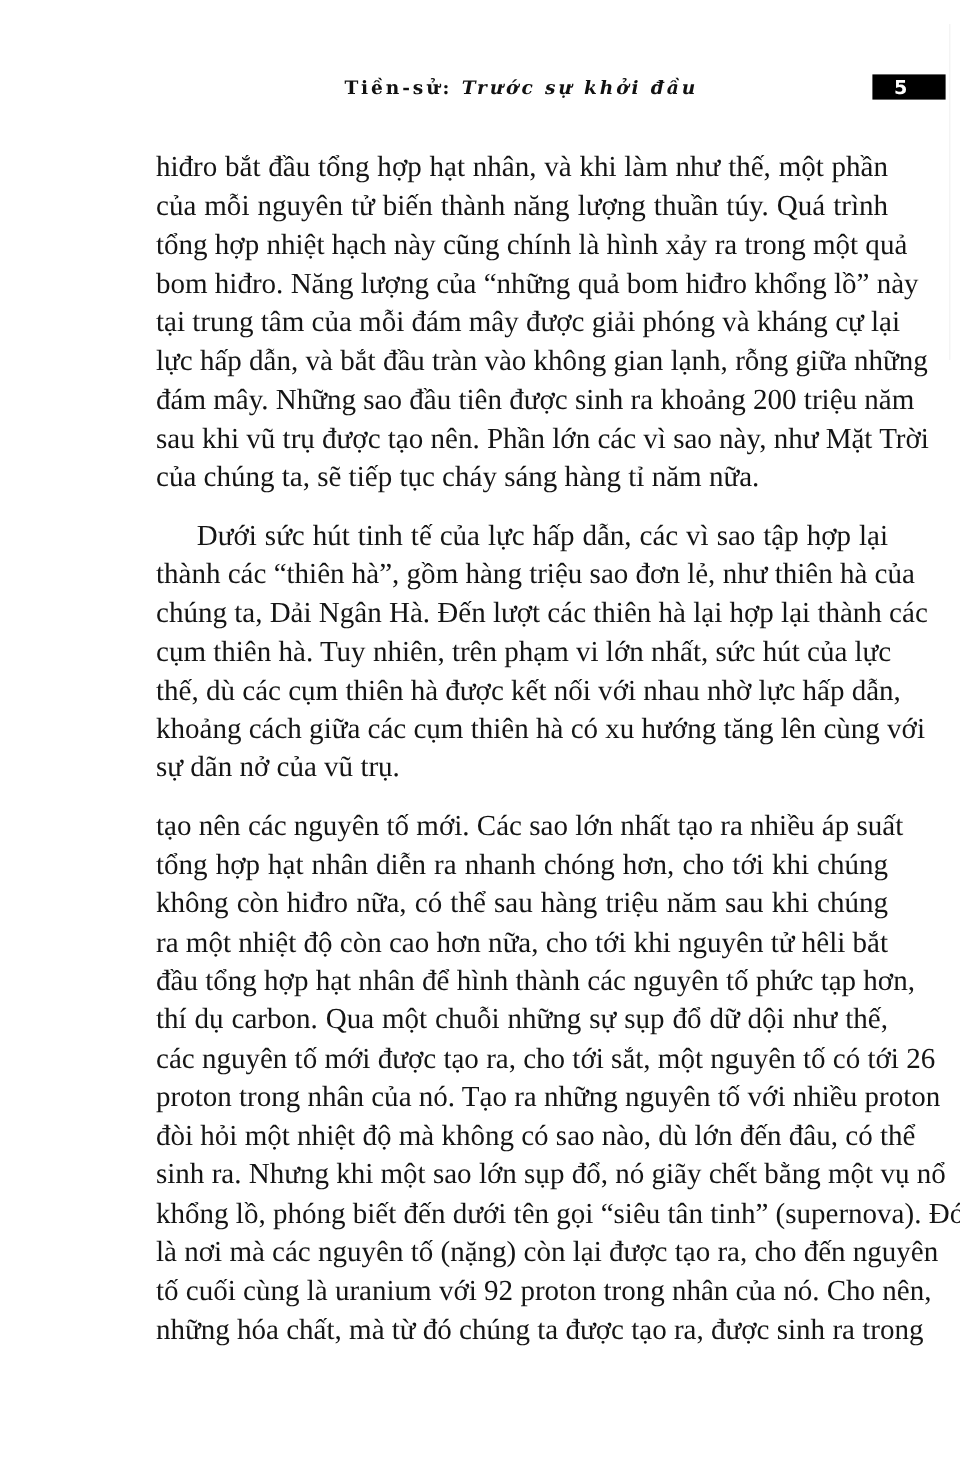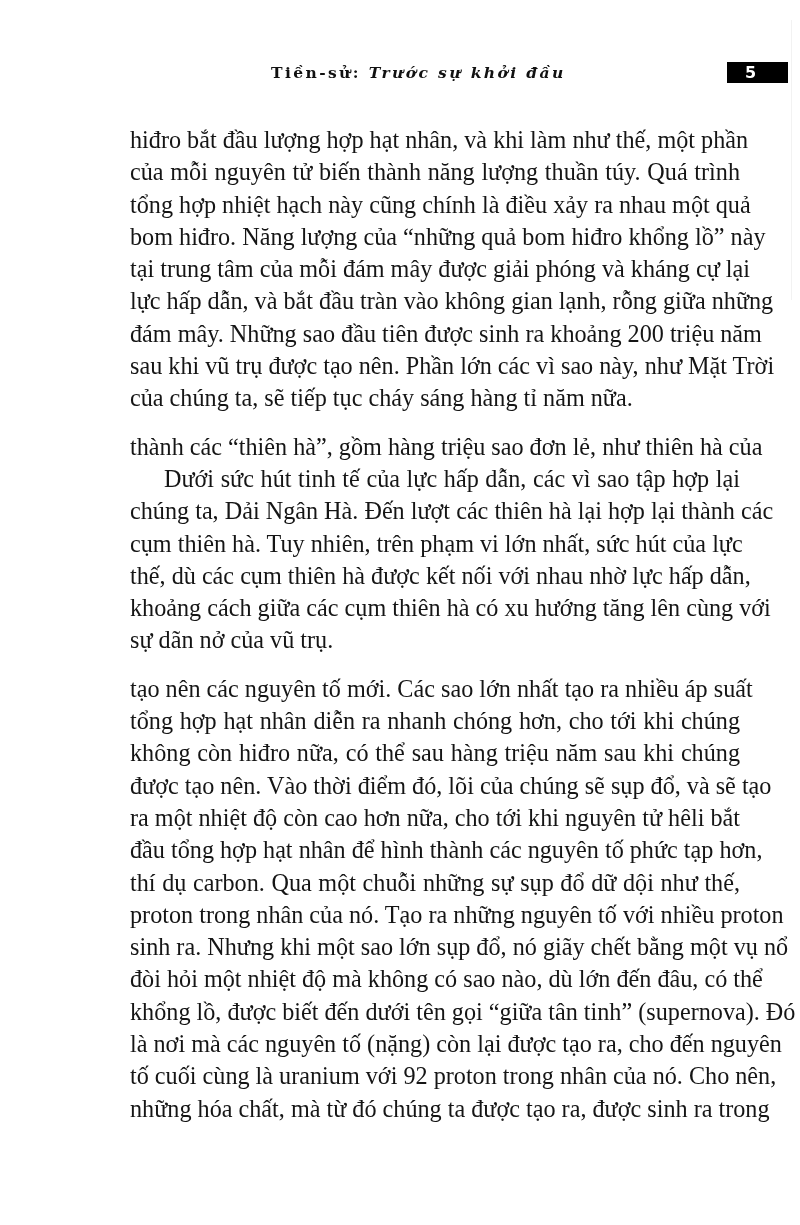--- a/index.html
+++ b/index.html
@@ -11,21 +11,21 @@
       width: 800px;
       height: 1225px;
       position: relative;
       overflow: hidden;
       font-family: "Liberation Serif", "DejaVu Serif", serif;
       color: #111111;
     }
     .running-header {
       position: absolute;
       top: 60px;
-      left: 271px;
+      left: 287px;
       height: 26px;
       line-height: 26px;
       font-family: "DejaVu Serif", "Liberation Serif", serif;
       font-weight: bold;
       font-size: 15.5px;
       letter-spacing: 2.4px;
       color: #111;
       white-space: nowrap;
     }
     .running-header .h-part {
@@ -94,52 +94,52 @@
     <span class="h-part">Tiền-sử: </span><span class="h-italic">Trước sự khởi đầu</span>
   </div>
 
   <div class="page-number-box">5</div>
 
   <div class="scan-edge"></div>
 
   <div class="body-text">
 
     <div class="para">
-      <span class="line">hiđro bắt đầu lượng hợp hạt nhân, và khi làm như thế, một phần</span>
+      <span class="line">hiđro bắt đầu tổng hợp hạt nhân, và khi làm như thế, một phần</span>
       <span class="line">của mỗi nguyên tử biến thành năng lượng thuần túy. Quá trình</span>
-      <span class="line">tổng hợp nhiệt hạch này cũng chính là điều xảy ra nhau một quả</span>
+      <span class="line">tổng hợp nhiệt hạch này cũng chính là hình xảy ra trong một quả</span>
       <span class="line">bom hiđro. Năng lượng của “những quả bom hiđro khổng lồ” này</span>
       <span class="line">tại trung tâm của mỗi đám mây được giải phóng và kháng cự lại</span>
       <span class="line">lực hấp dẫn, và bắt đầu tràn vào không gian lạnh, rỗng giữa những</span>
       <span class="line">đám mây. Những sao đầu tiên được sinh ra khoảng 200 triệu năm</span>
       <span class="line">sau khi vũ trụ được tạo nên. Phần lớn các vì sao này, như Mặt Trời</span>
       <span class="line last">của chúng ta, sẽ tiếp tục cháy sáng hàng tỉ năm nữa.</span>
     </div>
 
     <div class="para">
+      <span class="line indent">Dưới sức hút tinh tế của lực hấp dẫn, các vì sao tập hợp lại</span>
       <span class="line">thành các “thiên hà”, gồm hàng triệu sao đơn lẻ, như thiên hà của</span>
-      <span class="line indent">Dưới sức hút tinh tế của lực hấp dẫn, các vì sao tập hợp lại</span>
       <span class="line">chúng ta, Dải Ngân Hà. Đến lượt các thiên hà lại hợp lại thành các</span>
       <span class="line">cụm thiên hà. Tuy nhiên, trên phạm vi lớn nhất, sức hút của lực</span>
       <span class="line">thế, dù các cụm thiên hà được kết nối với nhau nhờ lực hấp dẫn,</span>
       <span class="line">khoảng cách giữa các cụm thiên hà có xu hướng tăng lên cùng với</span>
       <span class="line last">sự dãn nở của vũ trụ.</span>
     </div>
 
     <div class="para">
       <span class="line">tạo nên các nguyên tố mới. Các sao lớn nhất tạo ra nhiều áp suất</span>
       <span class="line">tổng hợp hạt nhân diễn ra nhanh chóng hơn, cho tới khi chúng</span>
       <span class="line">không còn hiđro nữa, có thể sau hàng triệu năm sau khi chúng</span>
-      <span class="line">được tạo nên. Vào thời điểm đó, lõi của chúng sẽ sụp đổ, và sẽ tạo</span>
       <span class="line">ra một nhiệt độ còn cao hơn nữa, cho tới khi nguyên tử hêli bắt</span>
       <span class="line">đầu tổng hợp hạt nhân để hình thành các nguyên tố phức tạp hơn,</span>
       <span class="line">thí dụ carbon. Qua một chuỗi những sự sụp đổ dữ dội như thế,</span>
+      <span class="line">các nguyên tố mới được tạo ra, cho tới sắt, một nguyên tố có tới 26</span>
       <span class="line">proton trong nhân của nó. Tạo ra những nguyên tố với nhiều proton</span>
+      <span class="line">đòi hỏi một nhiệt độ mà không có sao nào, dù lớn đến đâu, có thể</span>
       <span class="line">sinh ra. Nhưng khi một sao lớn sụp đổ, nó giãy chết bằng một vụ nổ</span>
-      <span class="line">đòi hỏi một nhiệt độ mà không có sao nào, dù lớn đến đâu, có thể</span>
-      <span class="line">khổng lồ, được biết đến dưới tên gọi “giữa tân tinh” (supernova). Đó</span>
+      <span class="line">khổng lồ, phóng biết đến dưới tên gọi “siêu tân tinh” (supernova). Đó</span>
       <span class="line">là nơi mà các nguyên tố (nặng) còn lại được tạo ra, cho đến nguyên</span>
       <span class="line">tố cuối cùng là uranium với 92 proton trong nhân của nó. Cho nên,</span>
       <span class="line">những hóa chất, mà từ đó chúng ta được tạo ra, được sinh ra trong</span>
     </div>
 
   </div>
 </div>
 
 </body></html>

